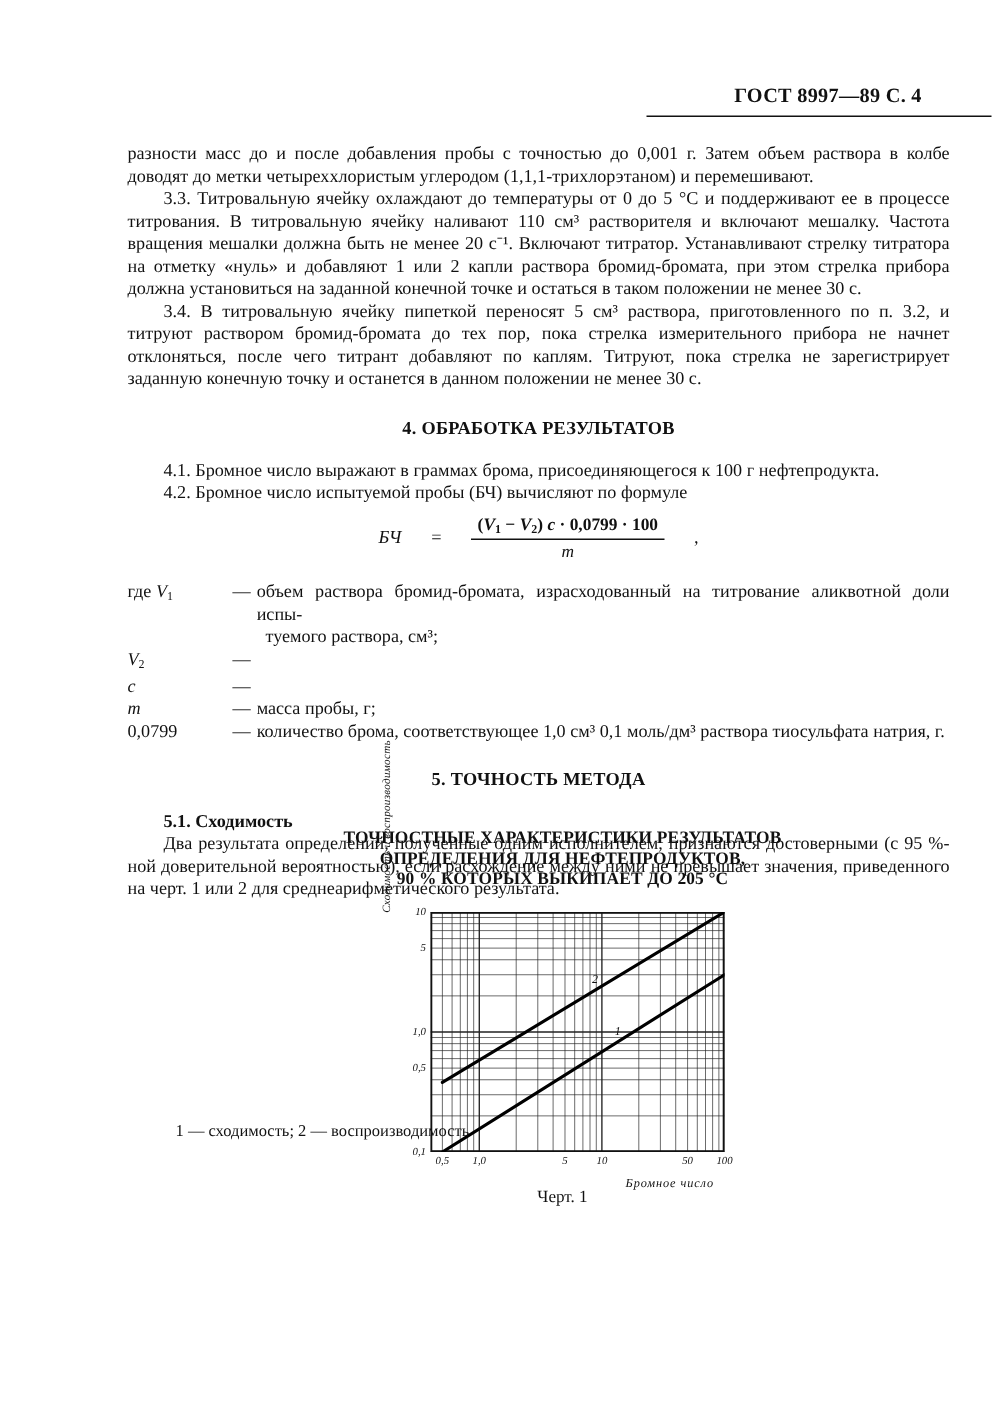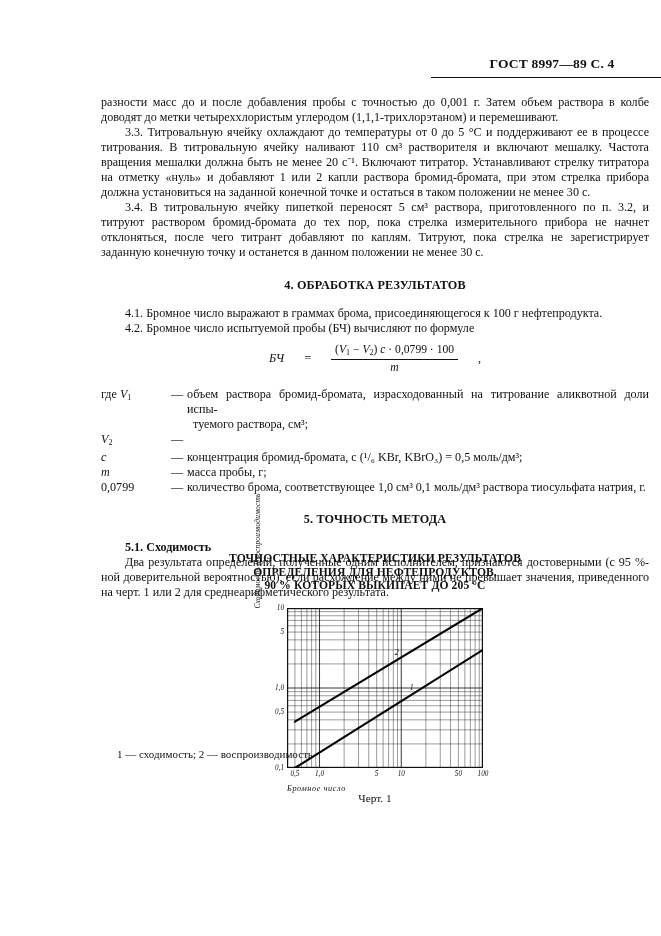--- a/index.html
+++ b/index.html
@@ -42,21 +42,21 @@
     left: 387px;
     top: 77px;
     width: 240px;
     height: 1px;
     background: #111111;
   }
 
   
   .content {
     position: absolute;
-    left: 57px;
+    left: 41px;
     top: 95px;
     width: 548px;
   }
   p.para {
     margin: 0;
     font-size: 12.1px;
     line-height: 15.05px;
     text-align: justify;
     text-justify: inter-word;
     hyphens: manual;
@@ -97,20 +97,21 @@
     display: inline-flex;
     flex-direction: column;
     align-items: center;
     vertical-align: middle;
     line-height: 1.12;
   }
   .frac .num {
     padding: 0 4px 1px 4px;
     font-size: 11.6px;
     white-space: nowrap;
+    font-weight: bold;
   }
   .frac .bar {
     width: 100%;
     height: 1px;
     background: #111111;
   }
   .frac .den {
     padding: 1px 4px 0 4px;
     font-size: 11.6px;
   }
@@ -177,24 +178,24 @@
     transform: rotate(-90deg);
     transform-origin: 0 0;
     font-size: 7.4px;
     font-style: italic;
     letter-spacing: 0.2px;
     white-space: nowrap;
     text-align: center;
   }
   .xlabel {
     position: absolute;
-    left: 26px;
+    left: 11px;
     top: 182px;
     width: 204px;
-    text-align: left;
+    text-align: right;
     font-size: 8.2px;
     font-style: italic;
     letter-spacing: 0.6px;
   }
   .plot {
     position: absolute;
     left: 26px;
     top: 6px;
     width: 196px;
     height: 160px;
@@ -295,21 +296,20 @@
       <div class="cont-indent">туемого раствора, см³;</div>
 
       <div class="wrow">
         <span class="lead w-lead-n"><span class="it">V</span><sub>2</sub></span>
         <span class="dash">—</span>
       </div>
 
       <div class="wrow">
         <span class="lead w-lead-n"><span class="it">c</span></span>
         <span class="dash">—</span>
-        <span class="desc">концентрация бромид-бромата, c (¹/₆ KBr, KBrO₃) = 0,5 моль/дм³;</span>
       </div>
 
       <div class="wrow">
         <span class="lead w-lead-n"><span class="it">m</span></span>
         <span class="dash">—</span>
         <span class="desc">масса пробы, г;</span>
       </div>
 
       <div class="wrow">
         <span class="lead w-lead-n"><span>0,0799</span></span>

